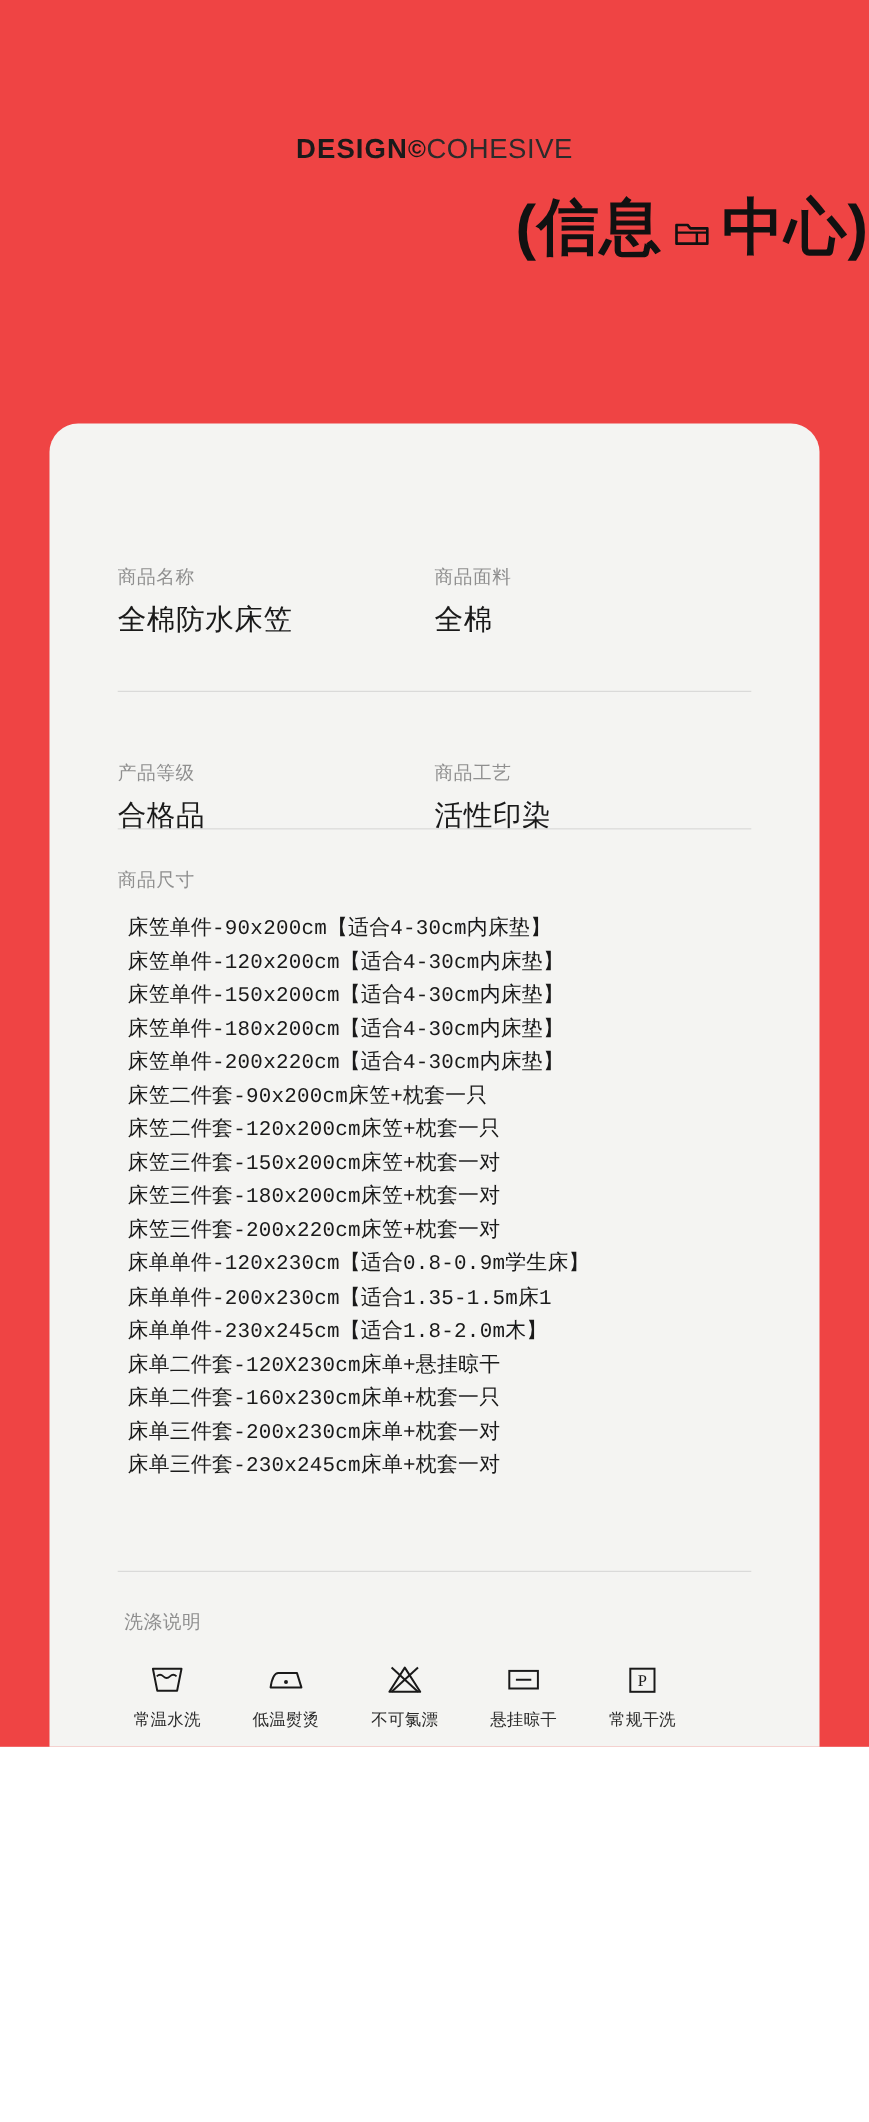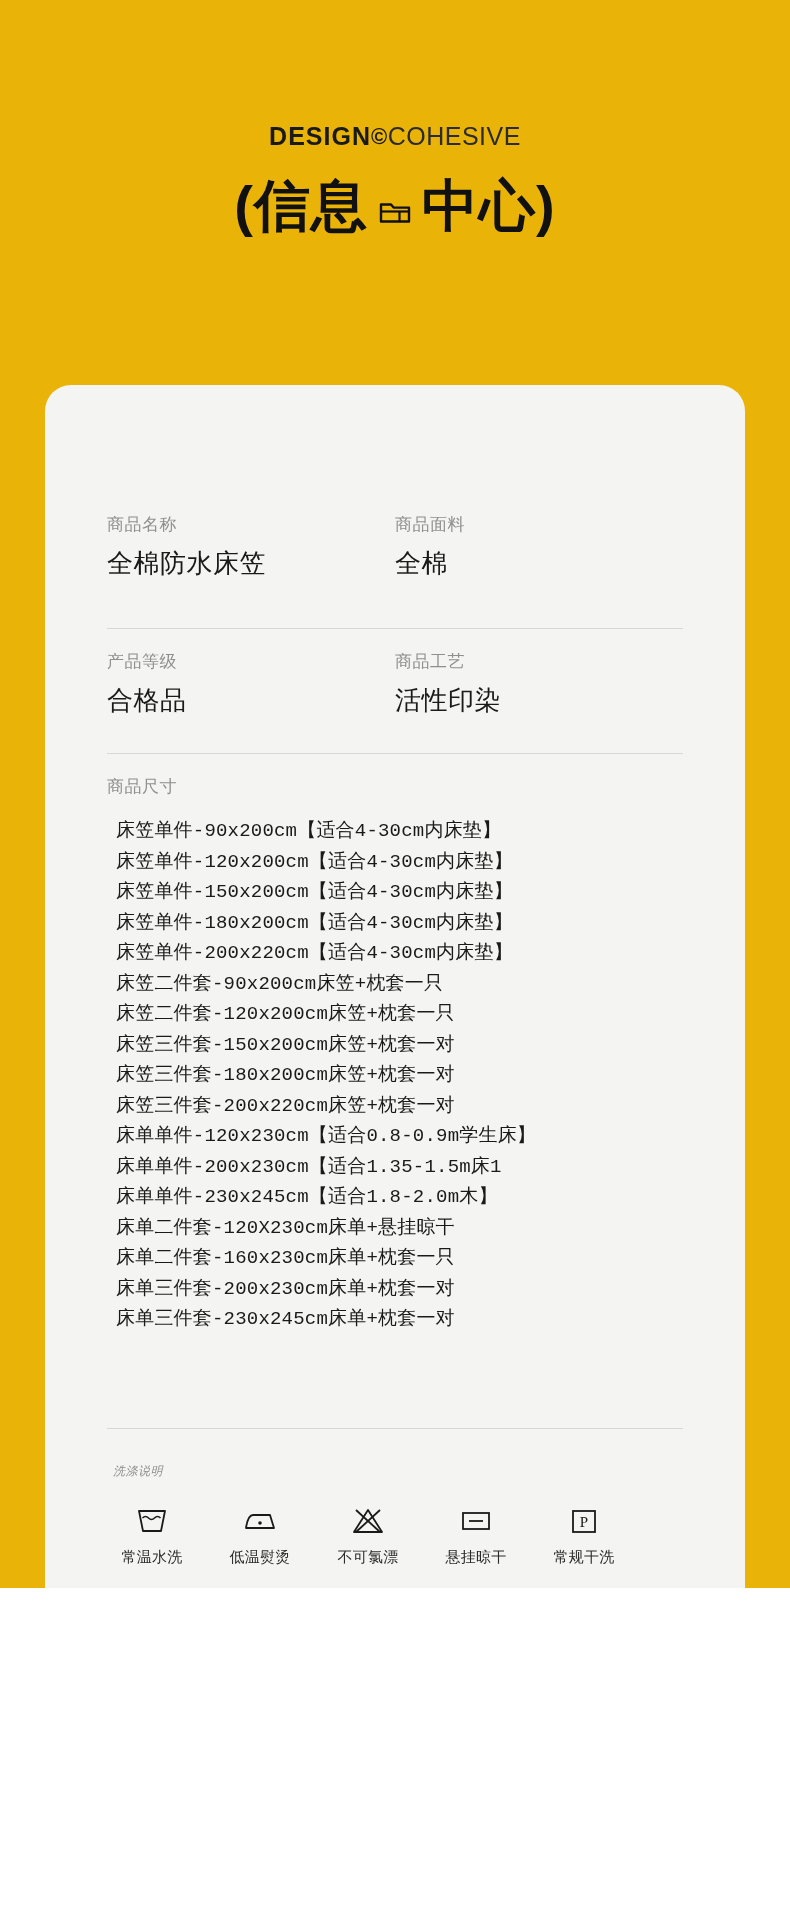--- a/index.html
+++ b/index.html
@@ -12,21 +12,21 @@
     height: 1929px;
     font-family: "Liberation Sans", "DejaVu Sans", sans-serif;
     color: #1a1a1a;
     -webkit-font-smoothing: antialiased;
   }
   .page {
     position: relative;
     width: 790px;
     height: 1588px;
     overflow: hidden;
-    background: #eab308;
+    background: #ef4444;
   }
 
   
   .brand-line {
     position: absolute;
     top: 122px;
     left: 0;
     width: 790px;
     text-align: center;
     font-size: 25px;
@@ -48,21 +48,21 @@
     letter-spacing: 0.5px;
   }
 
   .title-row {
     position: absolute;
     top: 178px;
     left: 0;
     width: 790px;
     display: flex;
     align-items: center;
-    justify-content: center;
+    justify-content: flex-end;
     gap: 6px;
   }
   .title-text {
     font-size: 56px;
     font-weight: 700;
     letter-spacing: 1px;
     line-height: 1;
     color: #111111;
   }
   .folder-icon {
@@ -119,21 +119,21 @@
     height: 1px;
     background: #d8d8d6;
   }
   .divider.d1 { top: 243px; }
   .divider.d2 { top: 368px; }
   .divider.d3 { top: 1043px; }
 
   .sizes-block {
     position: absolute;
     left: 62px;
-    top: 390px;
+    top: 403px;
     width: 600px;
   }
   .sizes-label {
     font-size: 17px;
     color: #8f8f8f;
     letter-spacing: 0.5px;
     margin-bottom: 18px;
   }
   .sizes-list {
     margin: 0;
@@ -150,26 +150,25 @@
     white-space: nowrap;
   }
 
   .wash-block {
     position: absolute;
     left: 62px;
     top: 1078px;
     width: 600px;
   }
   .wash-label {
-    font-size: 12px;
+    font-size: 17px;
     color: #8f8f8f;
     letter-spacing: 0.5px;
     margin-bottom: 22px;
     padding-left: 6px;
-    font-style: italic;
   }
   .wash-icons {
     display: flex;
     gap: 30px;
     padding-left: 6px;
   }
   .wash-item {
     width: 78px;
     text-align: center;
   }
@@ -204,21 +203,21 @@
         <line x1="3" y1="16.5" x2="31" y2="16.5" stroke="#111111" stroke-width="2.2"></line>
         <line x1="21.5" y1="16.5" x2="21.5" y2="26.5" stroke="#111111" stroke-width="2.2"></line>
       </svg>
     </span>
     <span class="title-text">中心)</span>
   </div>
 
   <div class="card">
 
     <div class="info-grid">
-      <div class="info-row" style="margin-bottom:72px;align-items:center;">
+      <div class="info-row" style="margin-bottom:113px;align-items:center;">
         <div class="info-cell">
           <div class="info-label">商品名称</div>
           <div class="info-value">全棉防水床笠</div>
         </div>
         <div class="info-cell">
           <div class="info-label">商品面料</div>
           <div class="info-value">全棉</div>
         </div>
       </div>
       <div class="info-row">

